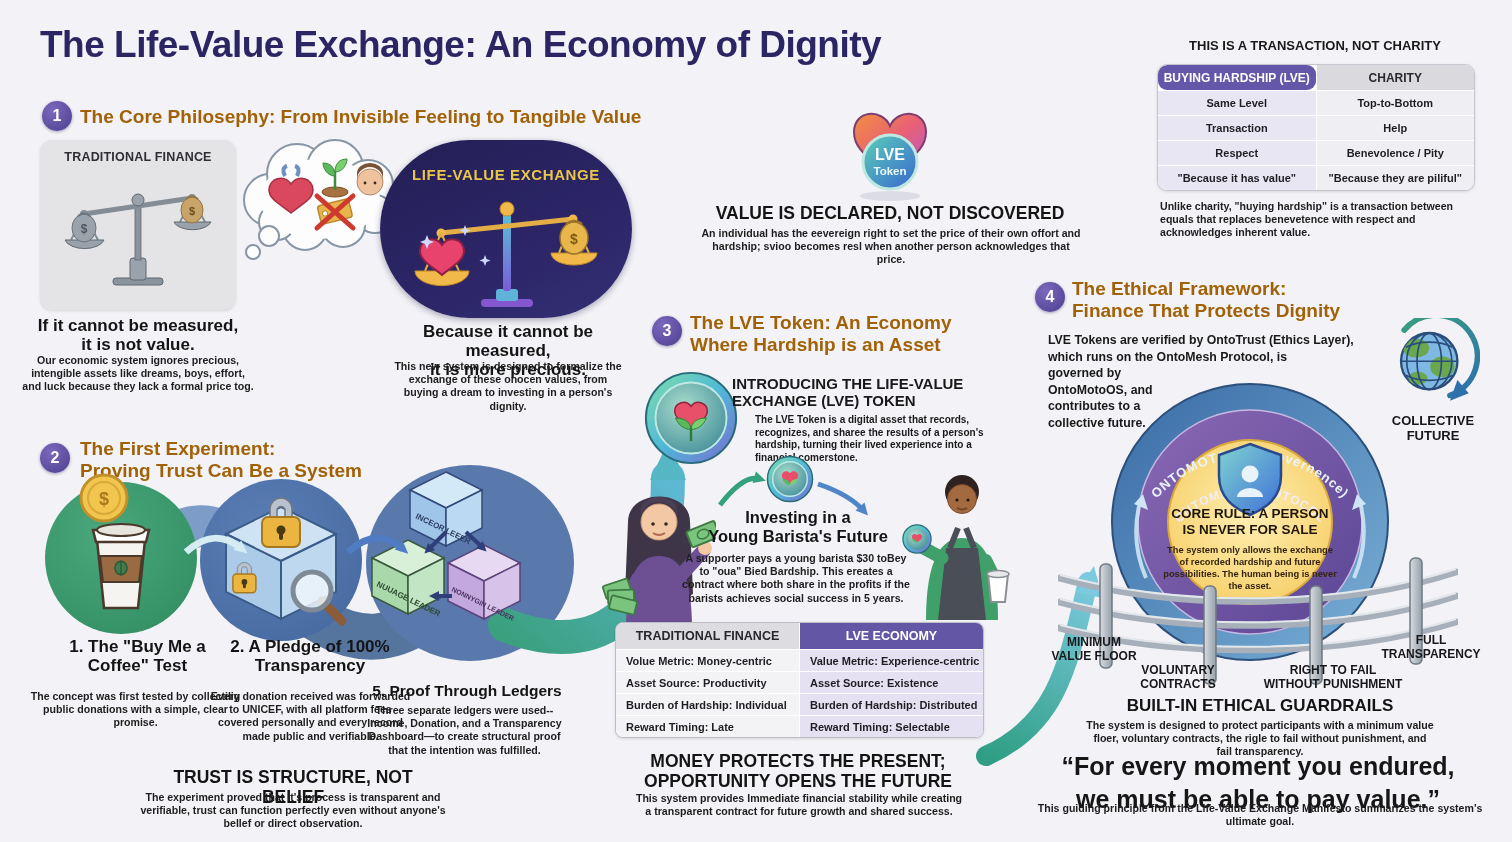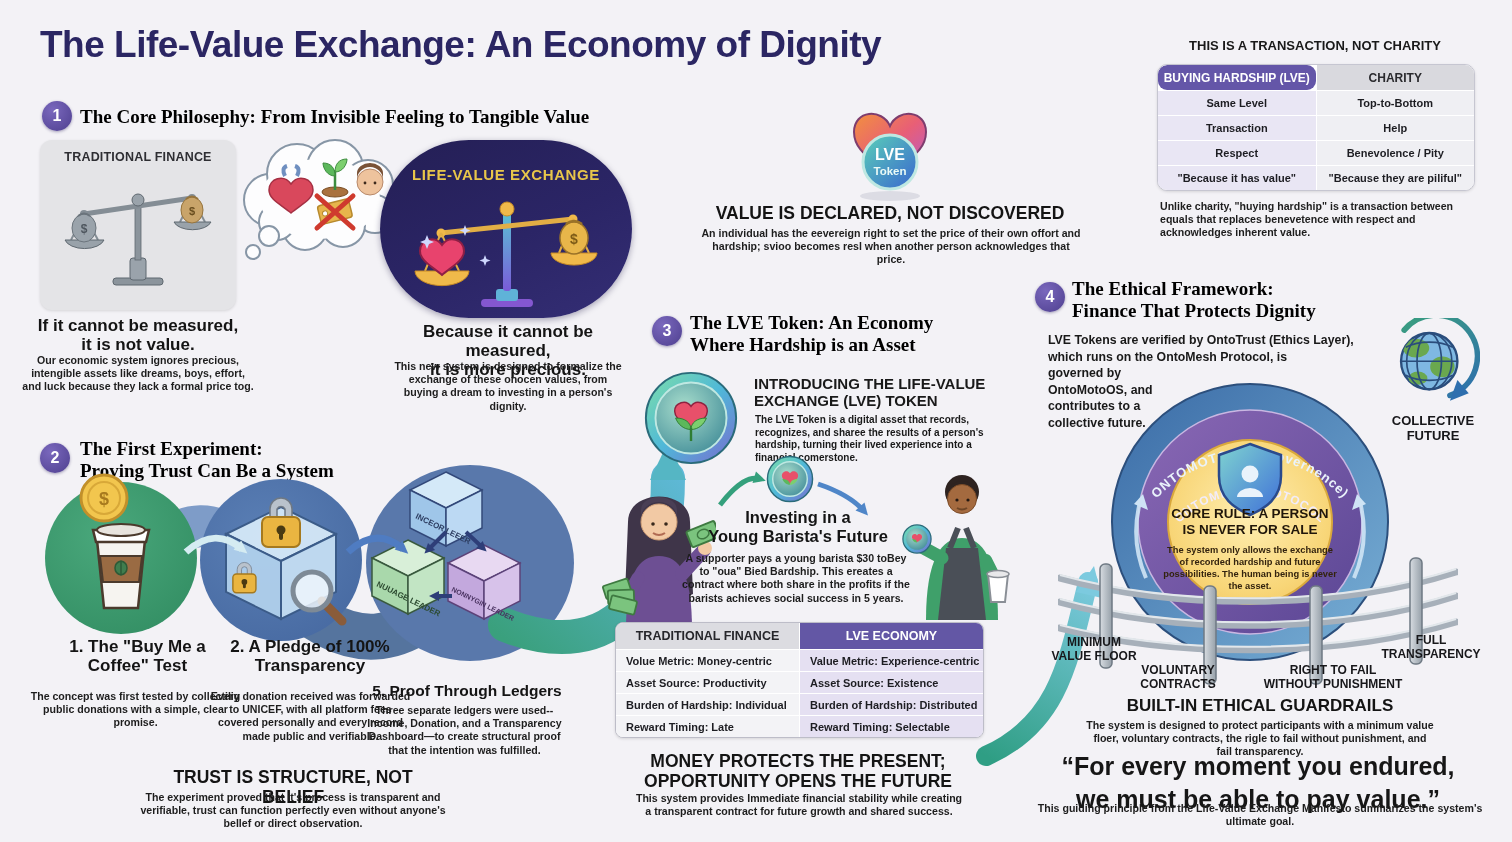--- a/index.html
+++ b/index.html
@@ -2,21 +2,21 @@
 <html><head>
 <meta charset="utf-8">
 <style>
   html,body{margin:0;padding:0;background:#e9e8ee;}
   .canvas{position:relative;width:1512px;height:842px;overflow:hidden;background:#f3f2f6;
           font-family:"Liberation Sans",sans-serif;color:#191919;}
   .abs{position:absolute;}
   .pre{white-space:pre-line;}
   .ctr{text-align:center;}
   .title{font-size:37px;font-weight:800;color:#2b2663;letter-spacing:-.5px;}
-  .sec-h{font-size:19px;font-weight:800;line-height:1.14;color:#000000;font-family:Liberation Serif, serif;}
+  .sec-h{font-size:19px;font-weight:800;line-height:1.14;color:#a16207;}
   .num{width:30px;height:30px;border-radius:50%;color:#fff;display:flex;align-items:center;justify-content:center;
        font-size:16px;font-weight:800;background:radial-gradient(circle at 35% 30%,#7a68bd,#4e3f8f);
        box-shadow:0 1px 3px rgba(40,30,90,.4);}
   .cap-h{font-size:17px;font-weight:800;line-height:1.13;color:#141414;}
   .cap-s{font-size:10.6px;font-weight:700;line-height:1.25;color:#1d1d1d;}
   .panel{background:#e4e4e7;border-radius:12px;box-shadow:0 1px 3px rgba(0,0,0,.12);}
   .panel-label{font-size:12.5px;font-weight:800;color:#2e2e33;letter-spacing:.2px;}
   .oval{border-radius:92px;background:linear-gradient(155deg,#241f55,#2b2566 55%,#342e75);box-shadow:0 2px 6px rgba(20,15,60,.35);}
   .oval-label{font-size:15px;font-weight:800;color:#e8c64a;letter-spacing:.6px;}
   .ctab{display:grid;grid-template-columns:1fr 1fr;gap:1px;background:#ffffff;border:1px solid #c6c6d1;
@@ -297,21 +297,21 @@
       </radialGradient>
     </defs>
     <circle cx="50" cy="50" r="47" fill="url(#cg1)" stroke="#2a6b7a" stroke-width="2"></circle>
     <circle cx="50" cy="50" r="37" fill="url(#cg2)" stroke="#bfe8e2" stroke-width="2"></circle>
     <path d="M50 38 c-5 -8 -17 -4 -17 5 c0 8 10 12 17 18 c7 -6 17 -10 17 -18 c0 -9 -12 -13 -17 -5 Z" fill="#e8506a" stroke="#8e2240" stroke-width="1.5"></path>
     <path d="M50 62 C 42 62 36 56 34 50 C 44 50 50 55 50 62 Z" fill="#5cb85c" stroke="#2f7d33"></path>
     <path d="M50 62 C 58 62 64 56 66 50 C 56 50 50 55 50 62 Z" fill="#7ccf6e" stroke="#2f7d33"></path>
     <line x1="50" y1="60" x2="50" y2="74" stroke="#2f7d33" stroke-width="2.5"></line>
   </svg>
 
-  <div class="abs" style="left:754px;top:376px;width:234px;font-size:15px;font-weight:800;line-height:1.12;z-index:1">INTRODUCING THE LIFE-VALUE EXCHANGE (LVE) TOKEN</div>
+  <div class="abs" style="left:732px;top:376px;width:234px;font-size:15px;font-weight:800;line-height:1.12;z-index:1">INTRODUCING THE LIFE-VALUE EXCHANGE (LVE) TOKEN</div>
   <div class="abs" style="left:755px;top:414px;width:240px;font-size:10px;font-weight:700;line-height:1.25;z-index:1">The LVE Token is a digital asset that records, recognizes, and sharee the results of a person's hardship, turning their lived experience into a financial comerstone.</div>
 
   <svg class="abs" style="left:598px;top:478px;z-index:1" width="118" height="152" viewBox="0 0 118 152">
     <path d="M30 44 C30 10 92 10 92 44 L95 116 C72 128 50 128 27 116 Z" fill="#3f3549"></path>
     <circle cx="61" cy="44" r="18" fill="#f2c9a4" stroke="#cf9e76"></circle>
     <path d="M43 40 a18 16 0 0 1 36 0 v-8 a18 13 0 0 0 -36 0 Z" fill="#4a3f55"></path>
     <circle cx="55" cy="46" r="1.8" fill="#38281c"></circle>
       <circle cx="68" cy="46" r="1.8" fill="#38281c"></circle>
     <path d="M55 55 q6 4 12 0" stroke="#b06a52" stroke-width="2" fill="none"></path>
     <path d="M28 152 C28 96 40 78 61 78 C82 78 94 96 94 152 Z" fill="#6d4f93"></path>

